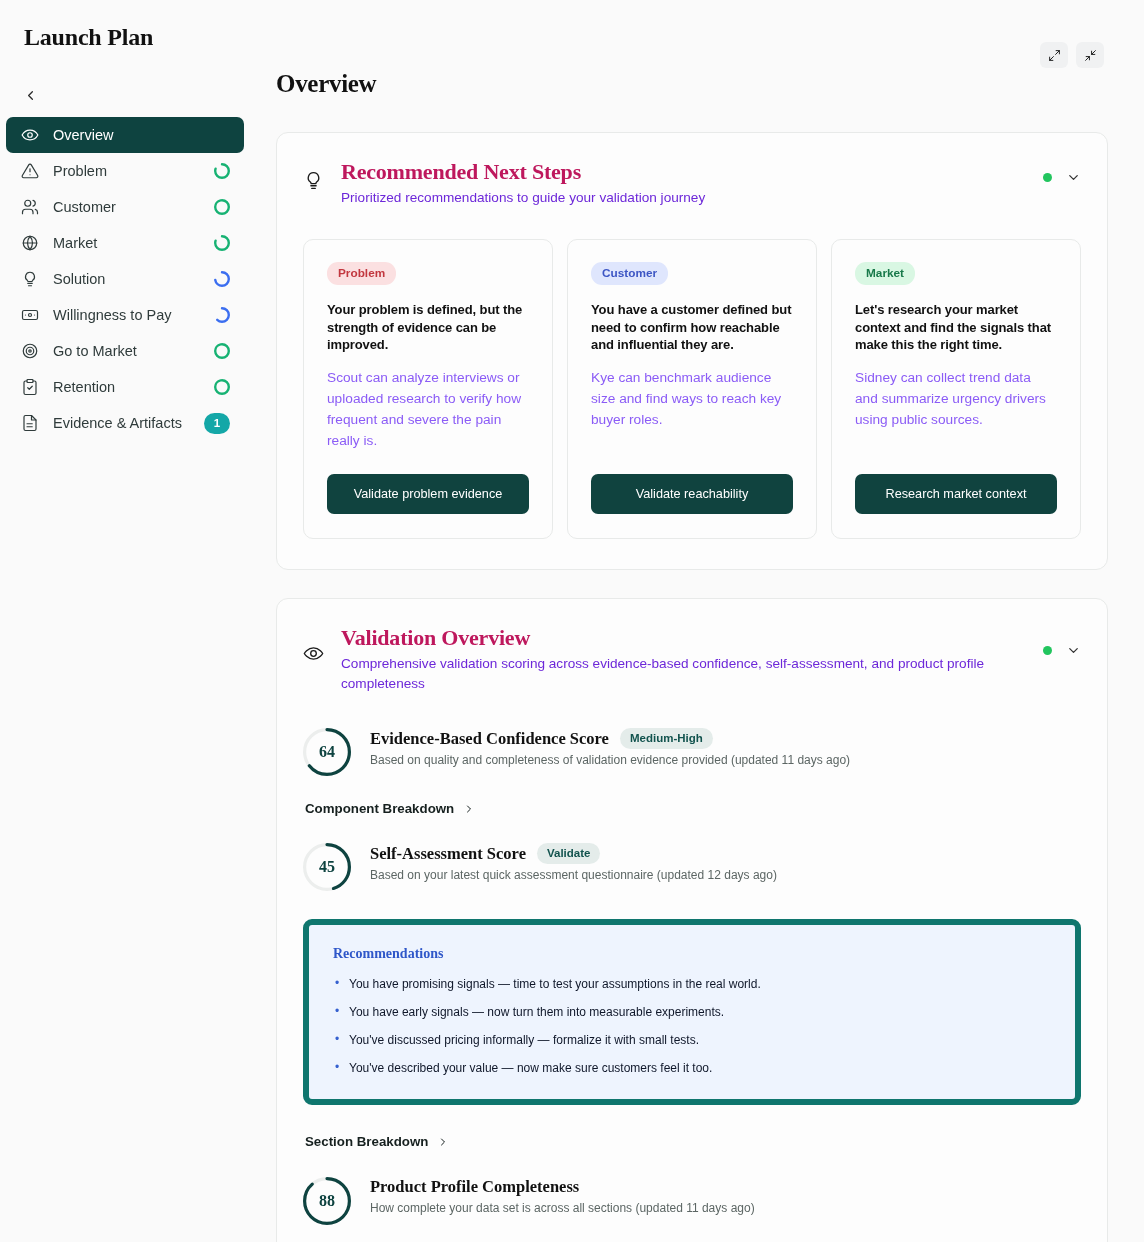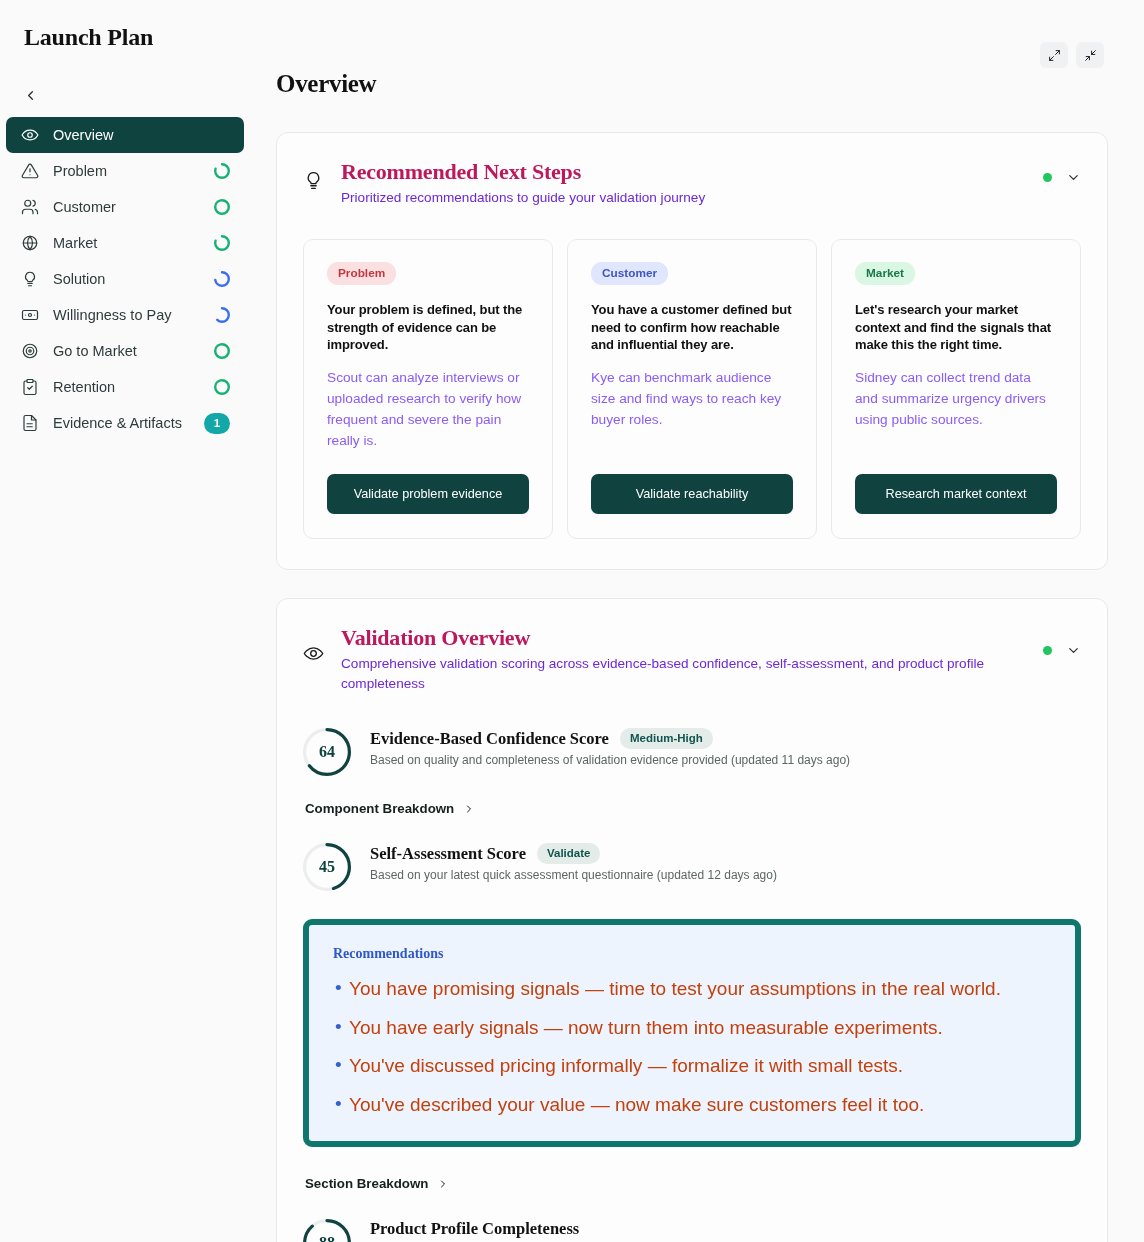--- a/index.html
+++ b/index.html
@@ -270,22 +270,22 @@
     font-family: "Liberation Serif", serif;
     font-weight: 700;
     font-size: 14px;
     color: #2f57c9;
     margin-bottom: 13px;
   }
   .recs-list { list-style: none; }
   .recs-list li {
     position: relative;
     padding-left: 16px;
-    font-size: 19px;
-    color: #c2410c;
+    font-size: 12px;
+    color: #0f172a;
     line-height: 1.5;
     margin-bottom: 10px;
   }
   .recs-list li:last-child { margin-bottom: 0; }
   .recs-list li::before {
     content: "•";
     position: absolute;
     left: 2px;
     top: -1px;
     color: #3560cf;
@@ -596,19 +596,20 @@
               <svg width="48" height="48" viewBox="0 0 48 48" style="transform:rotate(-90deg);display:block;">
                 <circle cx="24" cy="24" r="22.4" fill="none" stroke="#eceeed" stroke-width="3.2"></circle>
                 <circle cx="24" cy="24" r="22.4" fill="none" stroke="#0e4340" stroke-width="3.2" stroke-linecap="round" stroke-dasharray="123.85 16.89"></circle>
               </svg>
               <span class="gauge-num">88</span>
             </span>
             <div class="score-info">
               <div class="score-title-row">
                 <span class="score-title">Product Profile Completeness</span>
               </div>
+              <div class="score-desc">How complete your data set is across all sections (updated 11 days ago)</div>
             </div>
           </div>
         </div>
     </section>
 
   </main>
 </div>
 
 </body></html>

